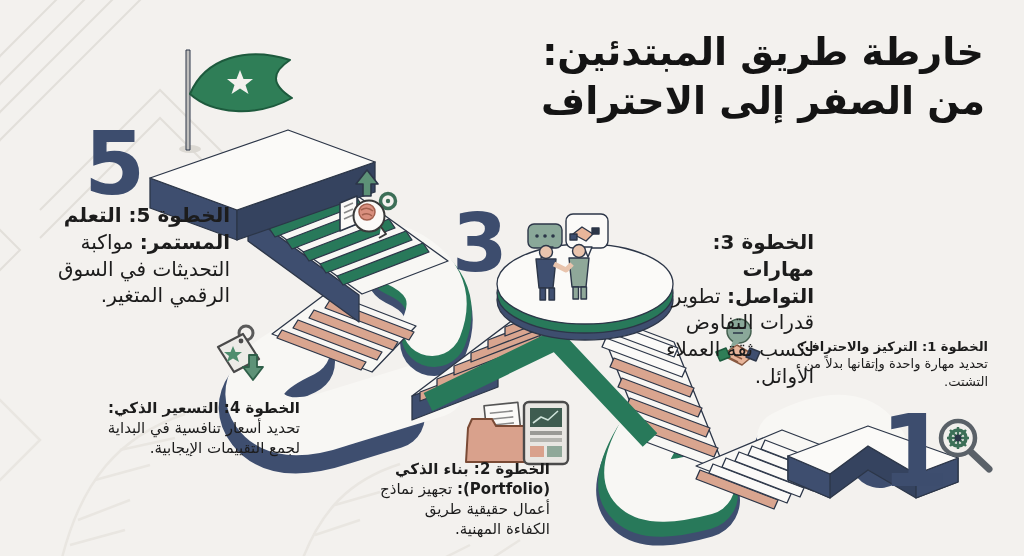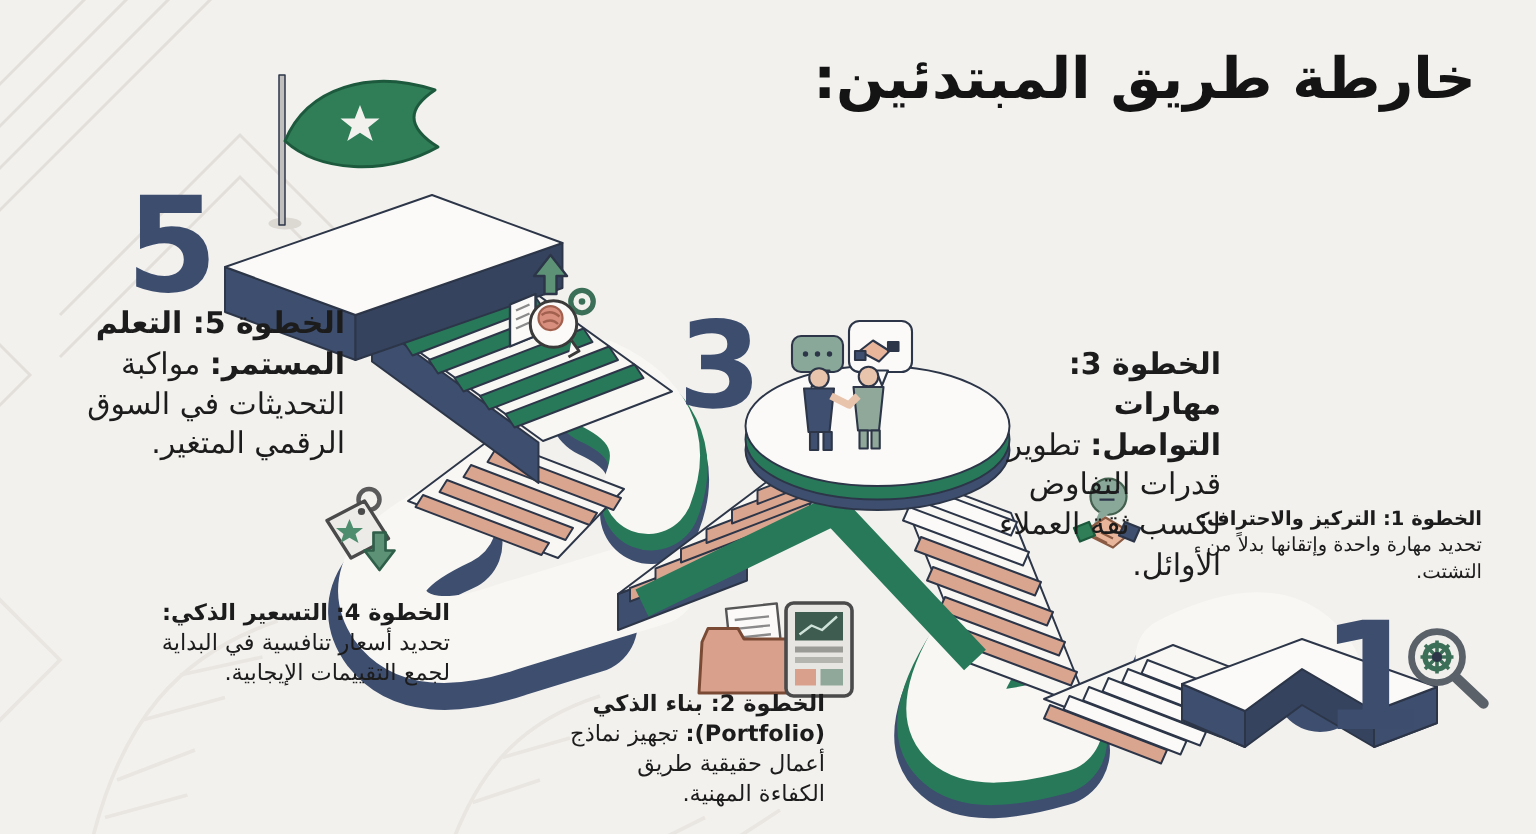--- a/index.html
+++ b/index.html
@@ -222,20 +222,21 @@
       <circle cx="958" cy="438" r="17" fill="#f1efec" stroke="#5a6168" stroke-width="4.5"></circle>
       <circle cx="958" cy="438" r="8" fill="none" stroke="#3c6f57" stroke-width="3.5"></circle>
       <path d="M 958 427 L 958 449 M 947 438 L 969 438 M 950 430 L 966 446 M 966 430 L 950 446" stroke="#3c6f57" stroke-width="2.4"></path>
       <circle cx="958" cy="438" r="3.4" fill="#2c3648" stroke="none"></circle>
     </g>
   </g>
 </svg>
 
 <div class="title">
   <div>خارطة طريق المبتدئين:</div>
+  <div>من الصفر إلى الاحتراف</div>
 </div>
 
 <div class="bignum num5">5</div>
 <div class="bignum num3">3</div>
 <div class="bignum num1">1</div>
 
 <div class="step s5">
   <span class="lead">الخطوة 5: التعلم المستمر:</span>
   <span class="rest">مواكبة التحديثات في السوق الرقمي المتغير.</span>
 </div>

